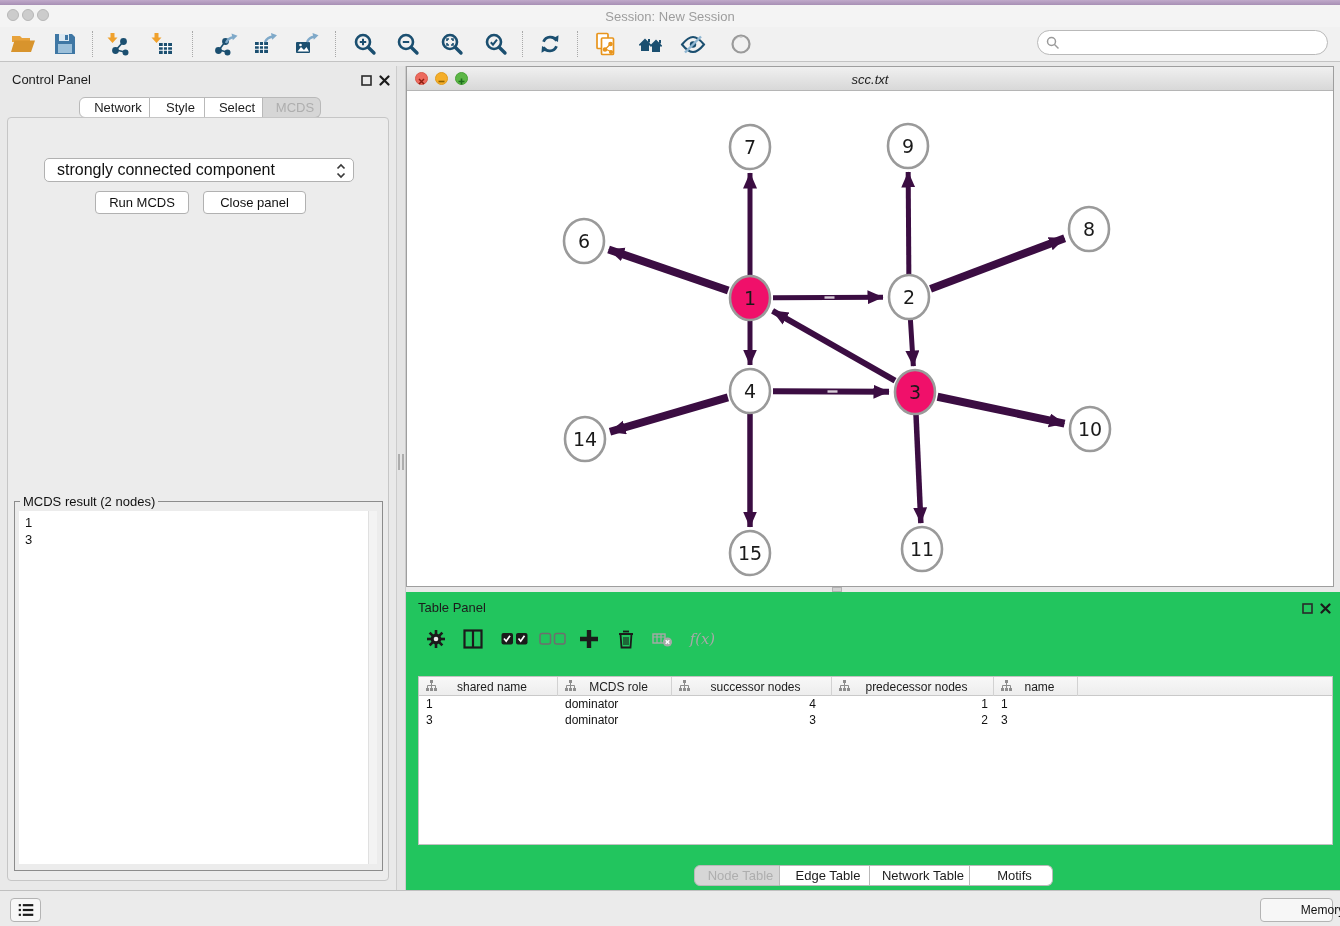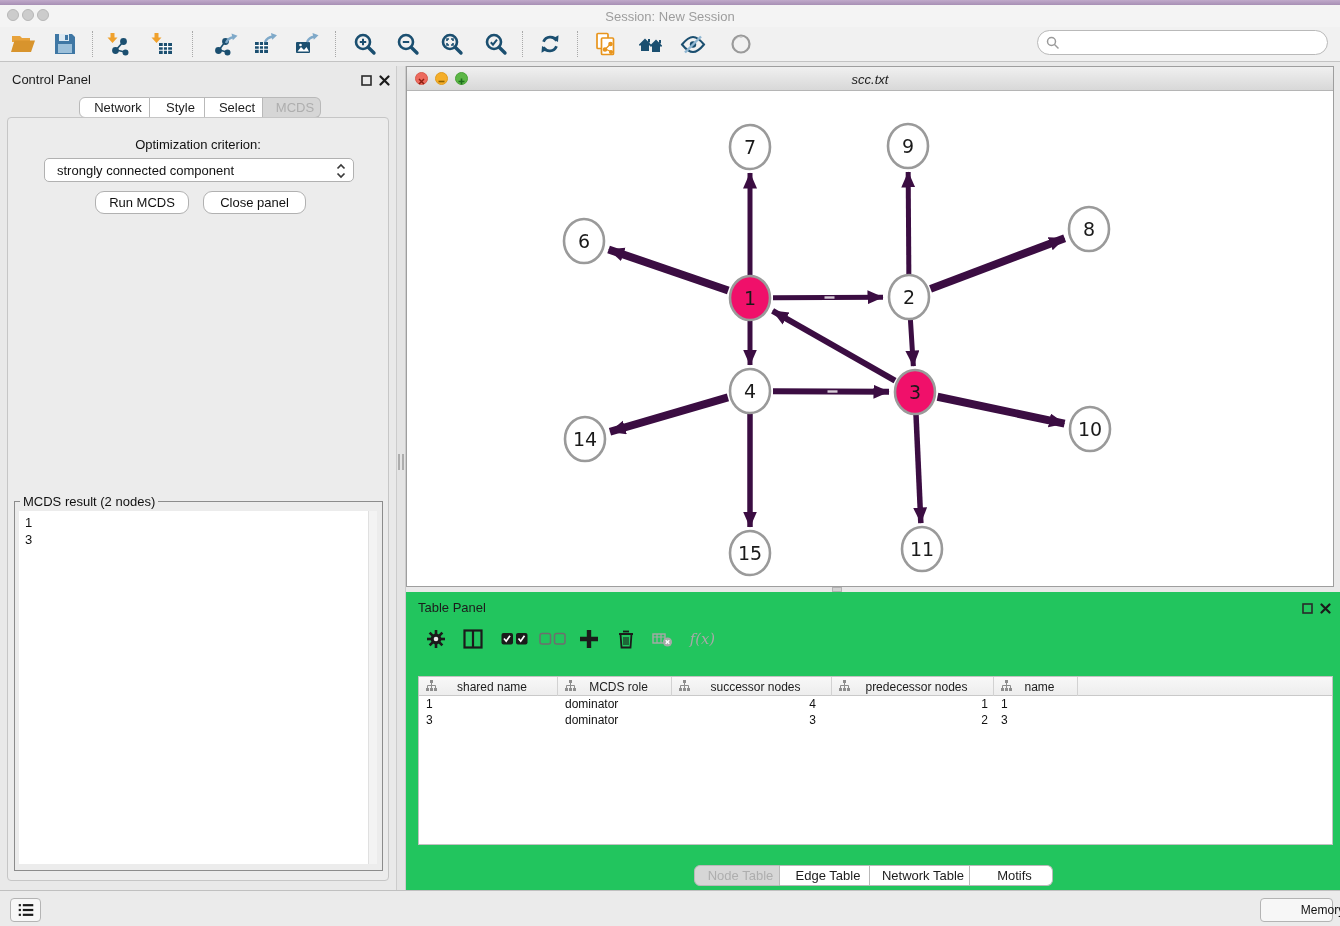--- a/index.html
+++ b/index.html
@@ -23,23 +23,23 @@
   .cp { left:0; top:66px; width:396px; height:824px; background:#e9e9e9; }
   .panel-title { font-size:13px; color:#1c1c1c; }
   .mini-btn { width:14px; height:14px; display:flex; align-items:center; justify-content:center; }
   .tabrow { display:flex; }
   .tab { height:21px; font-size:13px; color:#1c1c1c; background:#ffffff; border:1px solid #b9b9b9; border-left:none; display:flex; align-items:center; justify-content:center;padding-left:7px; }
   .tab:first-child { border-left:1px solid #b9b9b9; border-radius:6px 0 0 6px; }
   .tab:last-child { border-radius:0 6px 6px 0; }
   .tab.active { background:#d6d6d6; color:#aeaeae; }
   .cp-pane { left:7px; top:51px; width:382px; height:764px; background:#ececec; border:1px solid #c6c6c6; border-radius:4px; }
   .opt-label { left:0; top:71px; width:396px; text-align:center; font-size:13px; color:#111; }
-  .cp-select { left:44px; top:92px; width:310px; height:24px; background:#ffffff; border:1px solid #b1b1b1; border-radius:5px; font-size:13px; color:#111; display:flex; align-items:center; padding-left:12px; }
+  .cp-select { left:44px; top:92px; width:310px; height:24px; background:#ffffff; border:1px solid #b1b1b1; border-radius:5px; font-size:16px; color:#111; display:flex; align-items:center; padding-left:12px; }
   .cp-select .stepper { position:absolute; right:6px; top:3px; }
-  .cp-btn { top:125px; height:23px; background:#ffffff; border:1px solid #b1b1b1; border-radius:9px; font-size:13px; color:#111; display:flex; align-items:center; justify-content:center; }
+  .cp-btn { top:125px; height:23px; background:#ffffff; border:1px solid #b1b1b1; border-radius:4px; font-size:13px; color:#111; display:flex; align-items:center; justify-content:center; }
   .result-box { left:14px; top:435px; width:369px; height:370px; border:1px solid #8c8c8c; }
   .result-legend { position:absolute; left:5px; top:-8px; background:#ececec; padding:0 3px; font-size:13px; color:#111; }
   .result-white { position:absolute; left:4px; top:9px; width:349px; height:353px; background:#ffffff; }
   .result-text { position:absolute; left:6px; top:3px; font-size:13px; line-height:17px; color:#111; white-space:pre; }
   .result-scroll { position:absolute; left:353px; top:9px; width:9px; height:353px; background:#f3f3f3; border-left:1px solid #e0e0e0; }
 
   
   .v-split { left:396px; top:66px; width:10px; height:824px; background:#e4e4e4; border-left:1px solid #cccccc; border-right:1px solid #cccccc; }
   .v-split .handle { position:absolute; left:1px; top:388px; width:6px; height:16px; border-left:2px solid #adadad; border-right:2px solid #adadad; }
   .h-split { left:406px; top:587px; width:934px; height:5px; background:#e9e9e9; }
@@ -250,21 +250,20 @@
         <path d="M1.5 1.5 9.5 9.5M9.5 1.5 1.5 9.5" stroke="#1a1a1a" stroke-width="2.2" stroke-linecap="round"></path>
       </svg>
   </div>
   <div class="abs tabrow" style="left:79px; top:31px" id="cp-tabs">
       <div class="tab" style="width: 71px;">Network</div>
       <div class="tab" style="width: 55px;">Style</div>
       <div class="tab" style="width: 58px;">Select</div>
       <div class="tab active" style="width: 58px;">MCDS</div>
     </div>
   <div class="abs cp-pane"></div>
-  <div class="abs opt-label">Optimization criterion:</div>
   <div class="abs cp-select">
     <span>strongly connected component</span>
     <svg class="stepper" width="12" height="18" viewBox="0 0 12 18">
         <path d="M2.5 6.5 6 3l3.5 3.5" fill="none" stroke="#3a3a3a" stroke-width="1.7"></path>
         <path d="M2.5 11.5 6 15l3.5-3.5" fill="none" stroke="#3a3a3a" stroke-width="1.7"></path>
       </svg>
   </div>
   <div class="abs cp-btn" style="left:95px; width:94px">Run MCDS</div>
   <div class="abs cp-btn" style="left:203px; width:103px">Close panel</div>
   <div class="abs result-box">

